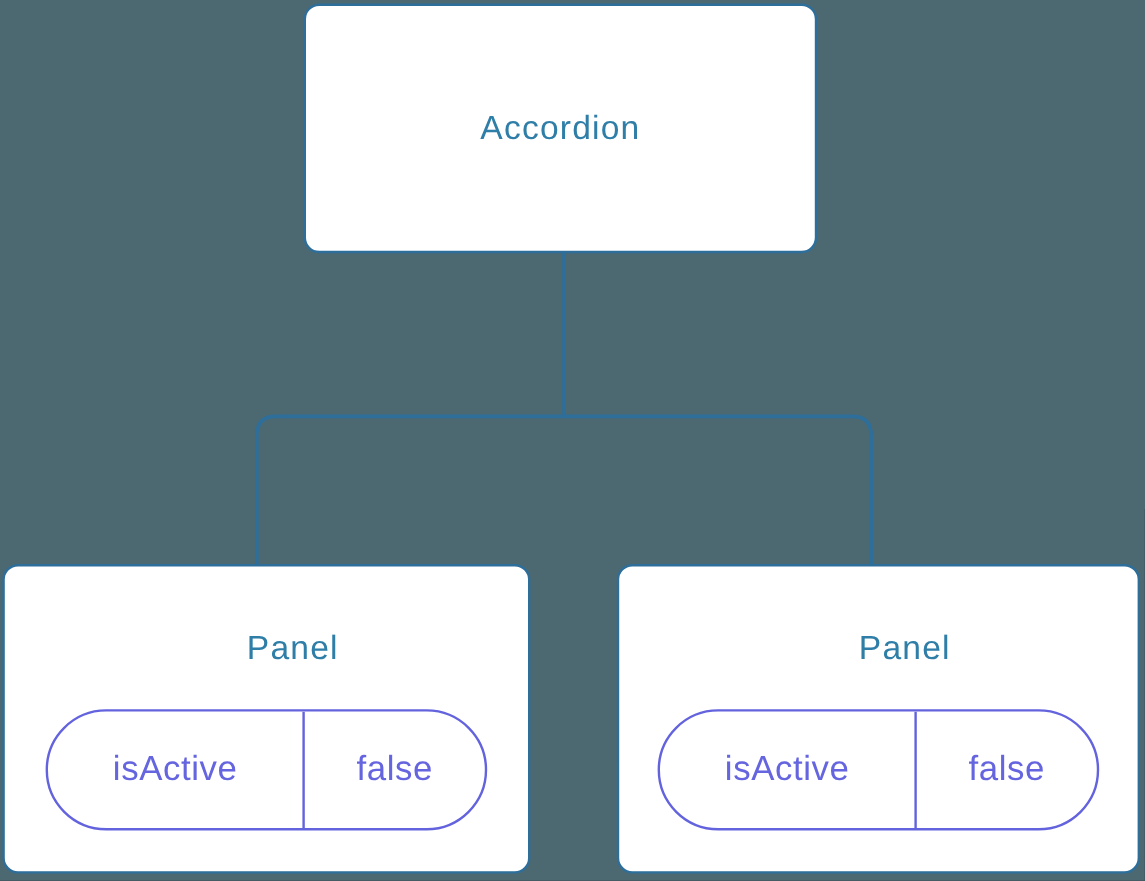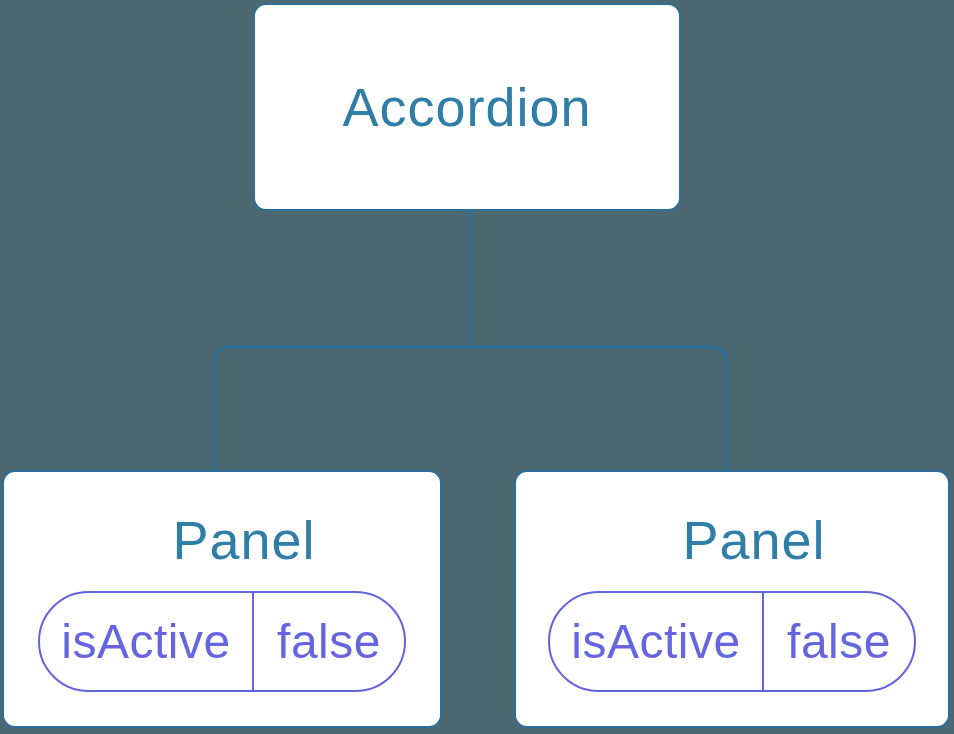--- a/index.html
+++ b/index.html
@@ -18,21 +18,21 @@
     border: 2.5px solid var(--line, #2D6E9B);
     border-radius: 13px;
     box-sizing: border-box;
   }
   .root-node {
     left: 253px; top: 3px; width: 428px; height: 208px;
     display: flex; align-items: center; justify-content: center;
   }
   .node-title {
     color: var(--blue-text, #2E7EA8);
-    font-size: 54px;
+    font-size: 28px;
     font-weight: 500;
     letter-spacing: 1px;
   }
   .panel-left  { left: 2px;   top: 470px; width: 440px; height: 258px; }
   .panel-right { left: 514px; top: 470px; width: 436px; height: 258px; }
   .panel .node-title {
     position: absolute; top: 46px; left: 0; right: 0;
     text-align: center; line-height: 44px; padding-left: 44px;
   }
   .pill {
@@ -43,21 +43,21 @@
     border: 2px solid var(--purple, #6463DE);
     border-radius: 60px;
     display: flex;
     box-sizing: border-box;
     overflow: hidden;
     background: var(--node-fill, #FFFFFF);
   }
   .pill-key, .pill-val {
     display: flex; align-items: center; justify-content: center;
     color: var(--purple-text, #6565E0);
-    font-size: 48px;
+    font-size: 29px;
     letter-spacing: 0.5px;
     box-sizing: border-box;
   }
   .pill-key { width: 214px; border-right: 2px solid var(--purple, #6463DE); }
   .pill-val { flex: 1; }
 </style>
 </head>
 <body>
 
 <div class="canvas">

